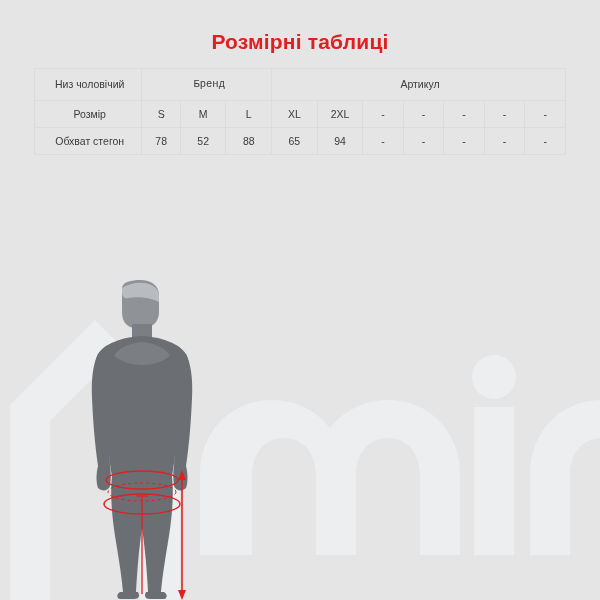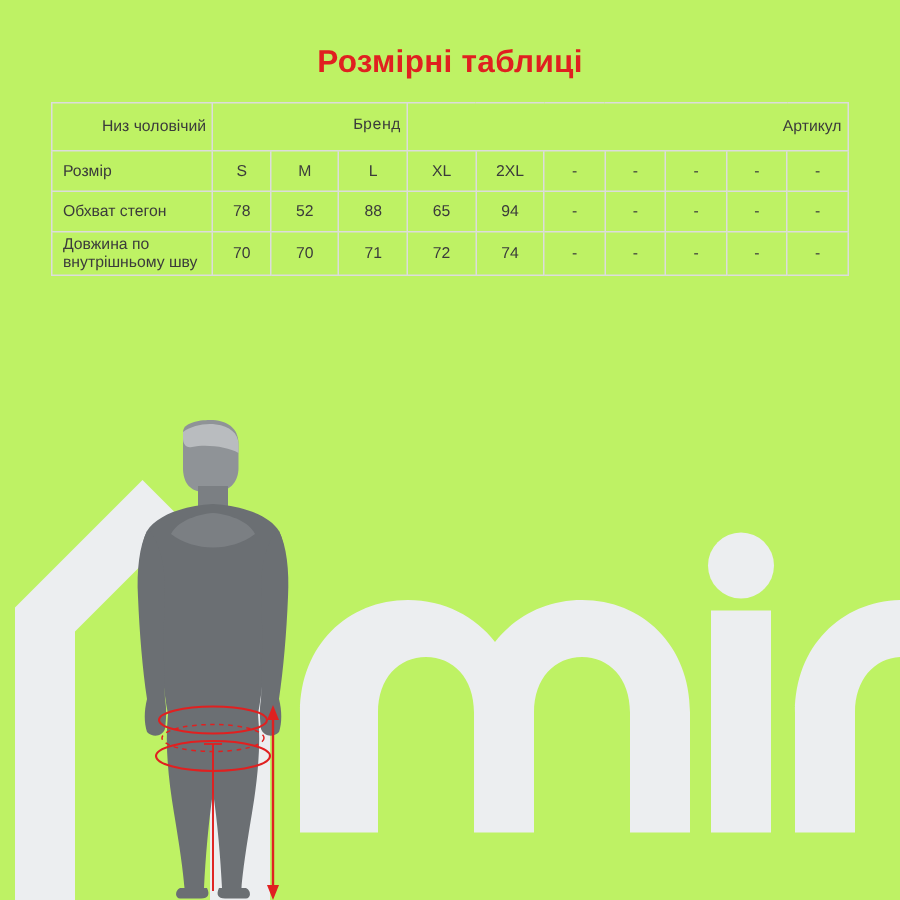--- a/index.html
+++ b/index.html
@@ -12,21 +12,21 @@
     height: 600px;
     font-family: "Liberation Sans", sans-serif;
     color: #3b3b3b;
     overflow: hidden;
     position: relative;
   }
   .page {
     width: 600px;
     height: 600px;
     position: relative;
-    background: #bef264;
+    background: #e5e5e5;
   }
   .title {
     text-align: center;
     color: #e02020;
     font-size: 21px;
     font-weight: bold;
     letter-spacing: 0.2px;
     padding-top: 30px;
     padding-bottom: 14px;
   }
@@ -43,27 +43,27 @@
   table.size-table td {
     border: 1px solid #dcdcdc;
     height: 22px;
     padding: 2px 4px;
     text-align: center;
     vertical-align: middle;
     line-height: 1.15;
     font-size: 10.5px;
   }
   table.size-table td.label {
-    text-align: left;
+    text-align: center;
     padding-left: 7px;
     width: 106px;
   }
   table.size-table tr.head td {
     height: 27px;
-    text-align: right;
+    text-align: center;
     padding-left: 7px;
     margin-left: 48px;
   }
   table.size-table tr.head td.c-brand {
     padding-left: 9px;
     font-family: Liberation Mono, monospace;
   }
   .col-s { width: 38px; }
   .col-m { width: 45px; }
   .col-l { width: 45px; }
@@ -153,33 +153,20 @@
           <td>94</td>
           <td>-</td>
           <td>-</td>
           <td>-</td>
           <td>-</td>
           <td>-</td>
         </tr>
 
 
 
-        <tr>
-          <td class="label">Довжина по внутрішньому шву</td>
-          <td>70</td>
-          <td>70</td>
-          <td>71</td>
-          <td>72</td>
-          <td>74</td>
-          <td>-</td>
-          <td>-</td>
-          <td>-</td>
-          <td>-</td>
-          <td>-</td>
-        </tr>
       </tbody>
     </table>
   </div>
 
   <div class="illus">
 
     <svg class="watermark" viewBox="0 0 600 375">
 
       <path d="M10 375 L10 180 L95 95 L180 180 L180 375 L140 375 L140 196 L95 151 L50 196 L50 375 Z" fill="#eceef0"></path>
 

